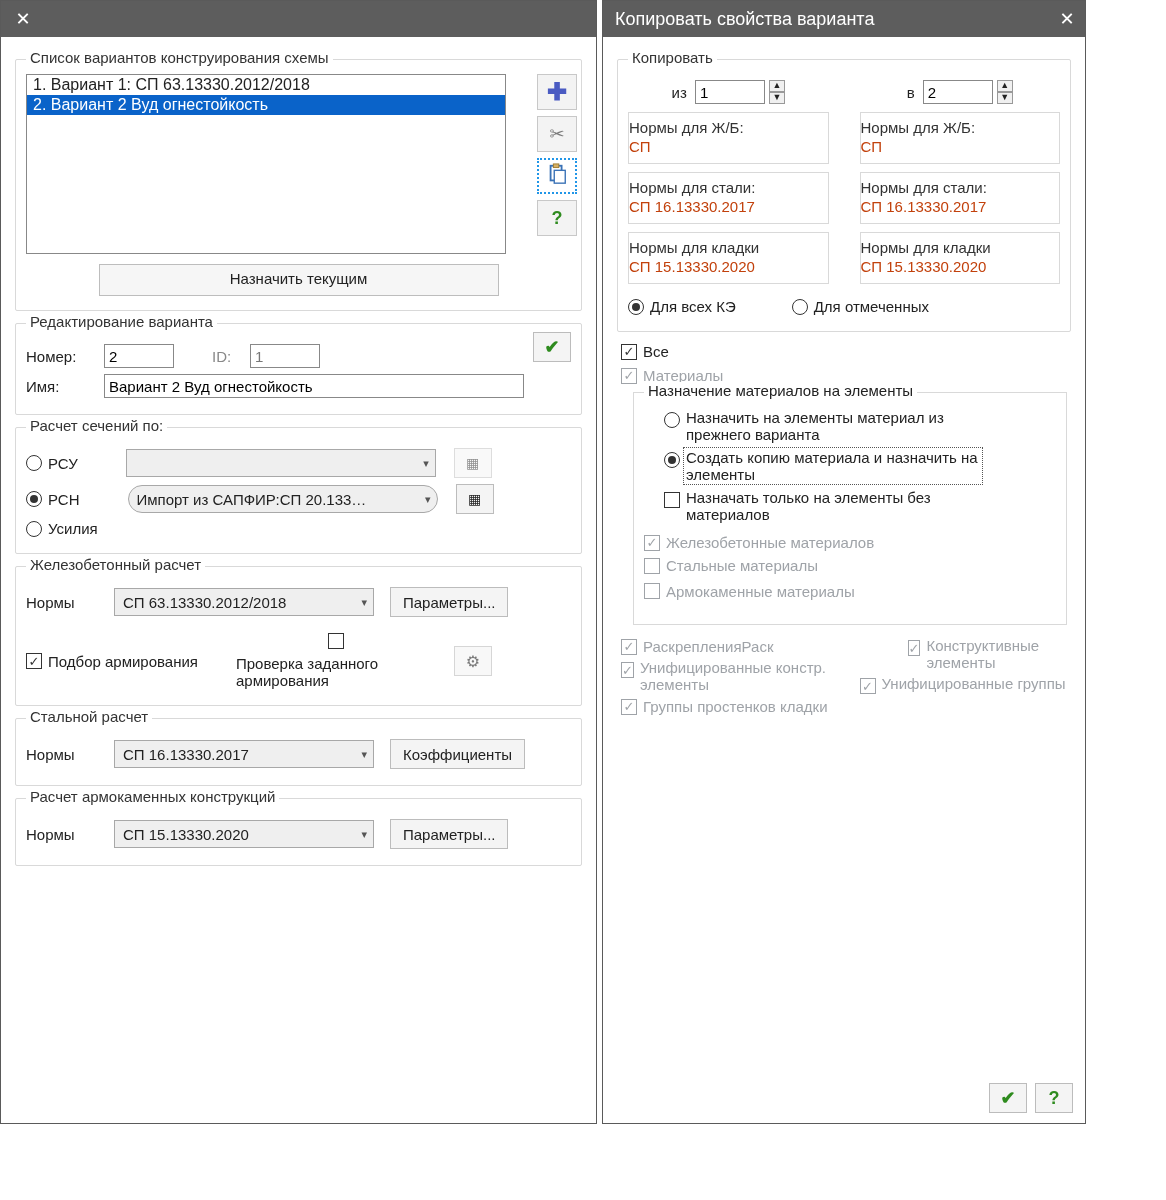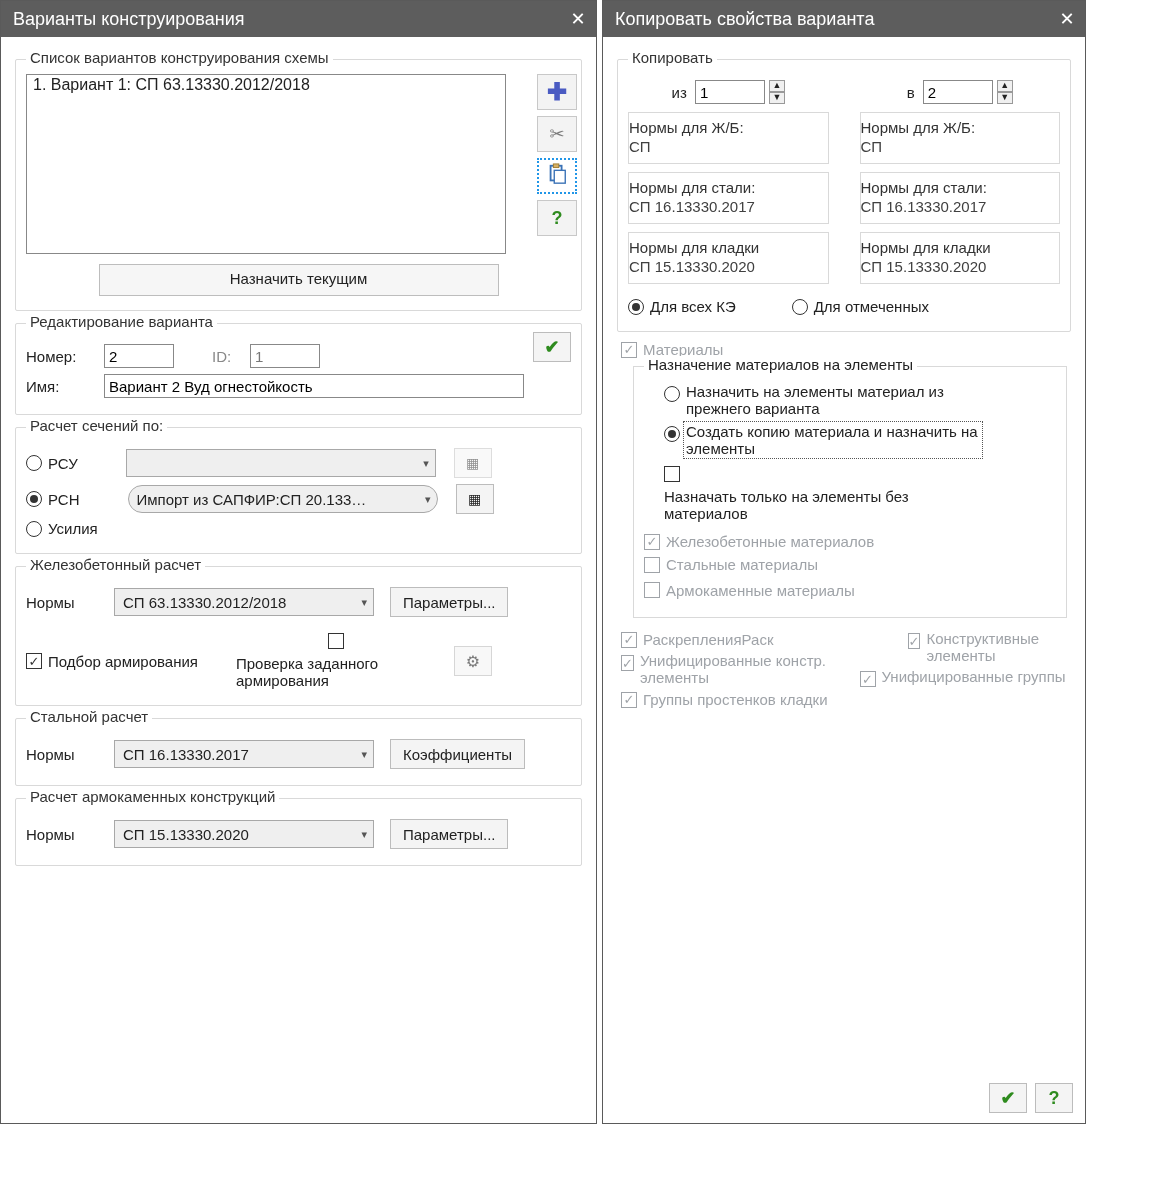--- a/index.html
+++ b/index.html
@@ -173,26 +173,26 @@
 
   .col2 { display: flex; gap: 31px; justify-content: flex-end; }
   .col2 > div { flex: 1; }
 
   .info-box {
     border: 1px solid #d9d9d9;
     padding: 6px 8px 8px 0;
     margin-top: 8px;
   }
   .info-box .info-title { font-size: 15px; color: #333; }
-  .info-box .info-val { font-size: 15px; color: #404040; margin-top: 2px;}
+  .info-box .info-val { font-size: 15px; color: #c2410c; margin-top: 2px;}
 
   .inner-group {
     border: 1px solid #d9d9d9;
     margin: 8px 4px;
-    padding: 12px 10px 10px 10px;
+    padding: 12px 10px 16px 10px;
     position: relative;
   }
   .inner-group .inner-title {
     position: absolute; top: -11px; left: 10px; background: #fff; padding: 0 4px;
     font-size: 15px;
   }
   .dashed-focus { border: 1px dotted #555; padding: 1px 2px; margin: -2px -3px;}
 
   .bottom-actions {
     position: absolute;
@@ -207,29 +207,29 @@
   .scissors-icon { color: #7b7b7b; font-size: 18px;}
   .paste-icon svg { width: 22px; height: 22px;}
   .grid-icon { font-size: 14px;}
   .pct-label { color: #888; }
 </style>
 </head>
 <body>
 
 <div class="dialog" style="left:0; top:0; width:597px; height:1124px;">
   <div class="titlebar">
-    <span class="title-text">Варианты конструирования</span>
     <span class="close-btn">✕</span>
   </div>
   <div class="body">
 
     <div class="group" style="position:relative;">
       <span class="group-title">Список вариантов конструирования схемы</span>
       <div class="listbox">
         <div class="item">1. Вариант 1: СП 63.13330.2012/2018</div>
+        <div class="item selected">2. Вариант 2 Вуд огнестойкость</div>
       </div>
       <div class="toolbar-buttons">
         <div class="tool-btn">
             <span class="plus-icon">✚</span>
           </div>
         <div class="tool-btn">
             <span class="scissors-icon">✂</span>
           </div>
         <div class="tool-btn active">
           <span class="paste-icon">
@@ -420,20 +420,26 @@
             <span class="dot on"></span>
             <span>Для всех КЭ</span>
           </span>
         <span class="radio">
             <span class="dot"></span>
             <span>Для отмеченных</span>
           </span>
       </div>
     </div>
 
+    <div style="margin:10px 8px 4px 8px;">
+      <span class="check">
+          <span class="box on"></span>
+          <span>Все</span>
+        </span>
+    </div>
     <div style="margin:6px 8px 2px 8px;">
       <span class="check disabled">
           <span class="box on"></span>
           <span>Материалы</span>
         </span>
     </div>
 
     <div class="inner-group" style="margin-left:20px; margin-right:8px;">
       <span class="inner-title">Назначение материалов на элементы</span>
       <div style="margin:4px 0 6px 20px;">
@@ -442,21 +448,21 @@
             <span style="max-width:300px;">Назначить на элементы материал из прежнего варианта</span>
           </span>
       </div>
       <div style="margin:4px 0 6px 20px;">
         <span class="radio" style="align-items:flex-start;">
             <span class="dot on" style="margin-top:3px;"></span>
             <span class="dashed-focus" style="max-width:300px; display:inline-block;">Создать копию материала и назначить на элементы</span>
           </span>
       </div>
       <div style="margin:4px 0 10px 20px;">
-        <span class="check" style="align-items:flex-start;flex-direction:column;">
+        <span class="check" style="align-items:flex-start;">
             <span class="box" style="margin-top:3px;"></span>
             <span style="max-width:300px;">Назначать только на элементы без материалов</span>
           </span>
       </div>
       <div style="margin:6px 0;"><span class="check disabled">
             <span class="box on"></span>
             <span>Железобетонные материалов</span>
           </span></div>
       <div style="margin:6px 0;"><span class="check disabled">
             <span class="box"></span>

